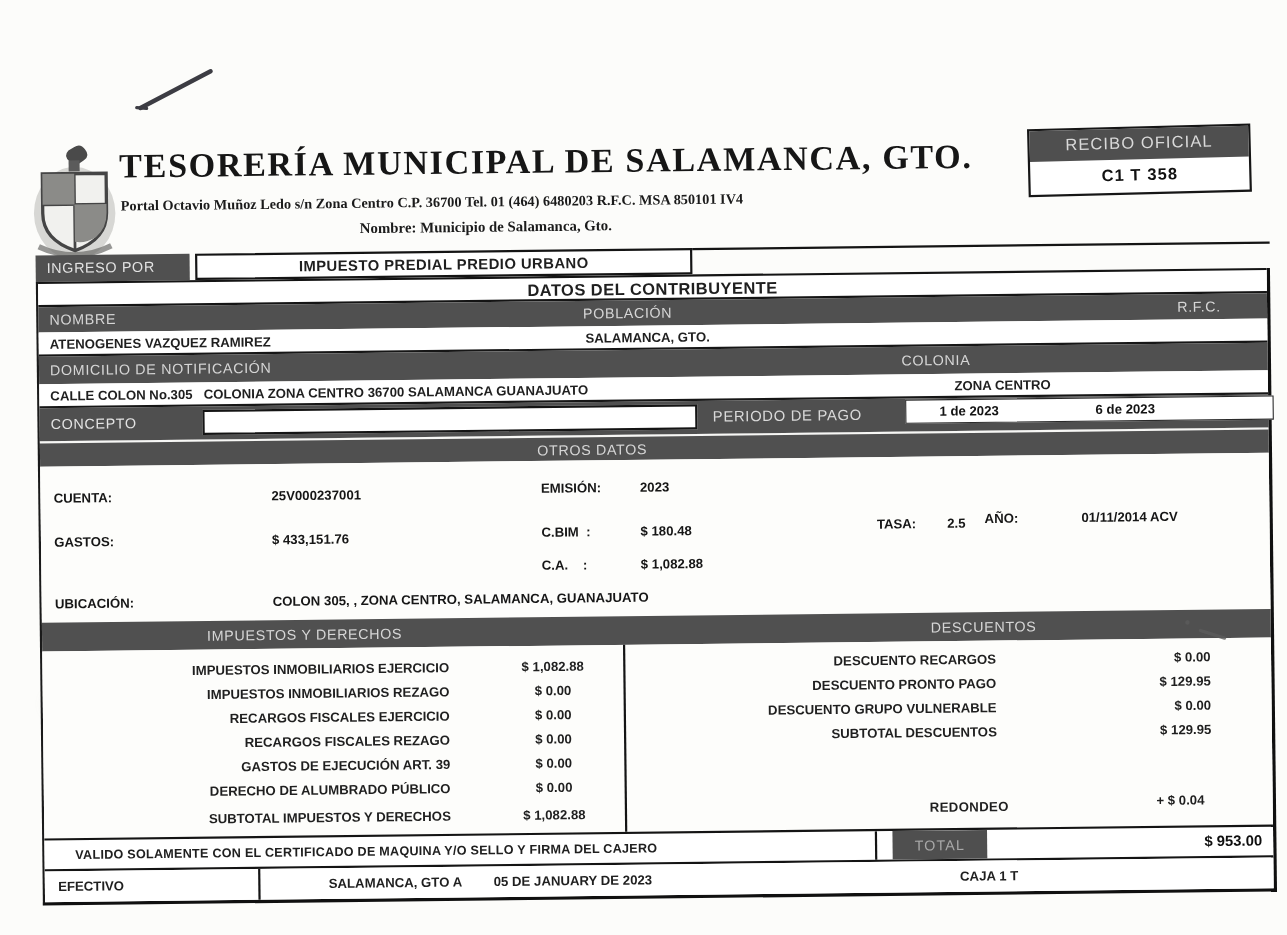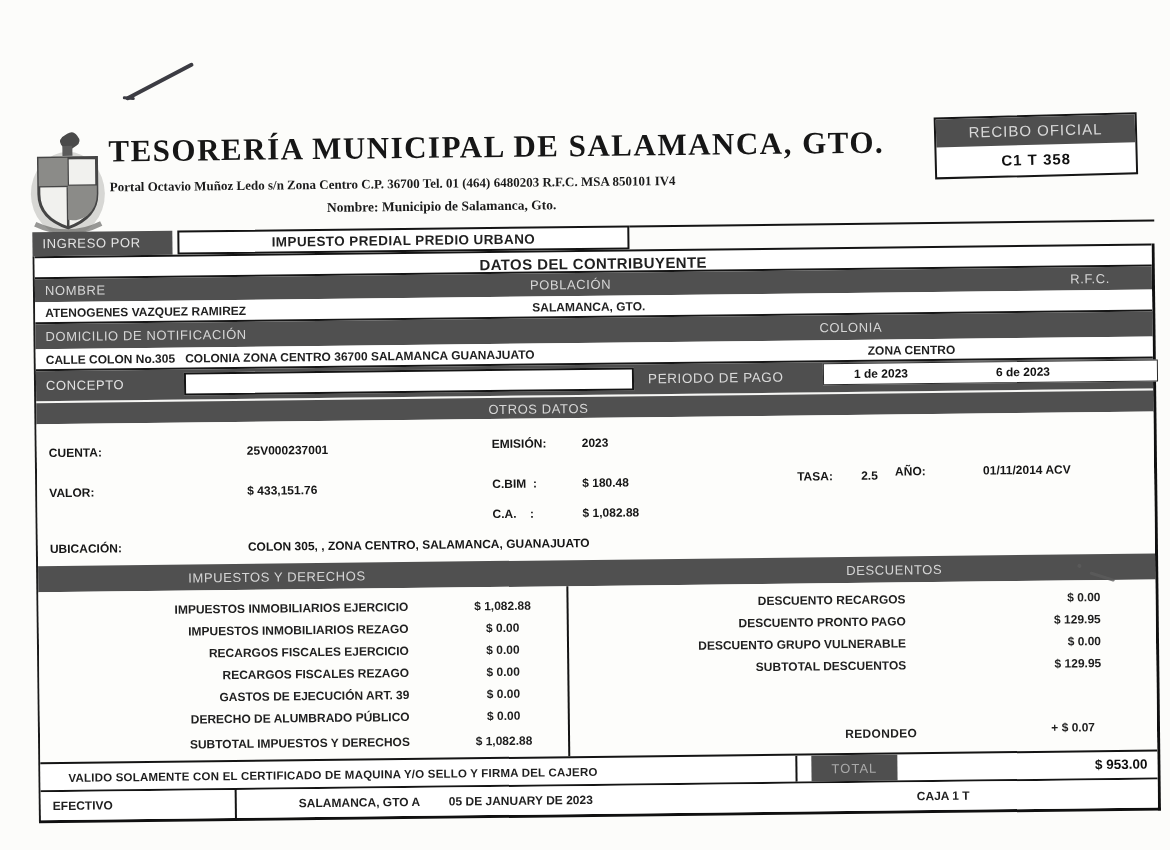--- a/index.html
+++ b/index.html
@@ -77,21 +77,21 @@
   .redondeo .tv { position:absolute; right:62px; top:-4px; }
 
   .rowL { display:flex; height:28px; border-bottom:2px solid #141414; background:#fff; }
   .valido-cell { width:757px; border-right:2px solid #141414; padding:8px 0 0 28px; font-size:11.5px; letter-spacing:.2px; }
   .total-cell { width:86px; margin-left:14px; background:#4f4f4f; color:#a9a9a9; font-weight:normal;
     text-align:center; font-size:13px; letter-spacing:1px; padding-top:6px; }
   .total-val { flex:1; text-align:right; padding:5px 10px 0 0; font-size:13.5px; color:#0e0e0e; }
   .rowM { position:relative; height:28px; background:#fff; }
   .rowM .cell1 { position:absolute; left:0; top:0; width:196px; height:100%; border-right:2px solid #141414; }
   .rowM span { position:absolute; top:7px; font-size:12px; }
-  .efectivo { left:12px; } .lugar { left:258px; } .fecha { left:408px; } .caja { left:832px;margin-left:44px; }
+  .efectivo { left:12px; } .lugar { left:258px; } .fecha { left:408px; } .caja { left:832px; }
 
   .desc-tick { position:absolute; left:1088px; top:581px; width:26px; height:3px; background:#5c5c5c;
     transform:rotate(18deg); border-radius:2px; opacity:.8; }
   .desc-tick::before { content:""; position:absolute; left:-14px; top:-4px; width:4px; height:4px; background:#5c5c5c; border-radius:50%; }
 </style>
 </head>
 <body>
 
 <div class="page">
   <div class="smudge" style="left:40px;top:620px;width:90px;height:40px;"></div>
@@ -168,21 +168,21 @@
 
         <div class="bar rowH">
           <span style="left:452px">OTROS DATOS</span>
         </div>
 
         <div class="rowI">
           <span style="left:12px;top:22px">CUENTA:</span>
           <span style="left:210px;top:22px">25V000237001</span>
           <span style="left:455px;top:18px">EMISIÓN:</span>
           <span style="left:545px;top:18px">2023</span>
-          <span style="left:12px;top:62px">VALOR:</span>
+          <span style="left:12px;top:62px">GASTOS:</span>
           <span style="left:210px;top:62px">$ 433,151.76</span>
           <span style="left:455px;top:58px">C.BIM  :</span>
           <span style="left:545px;top:58px">$ 180.48</span>
           <span style="left:760px;top:54px">TASA:</span>
           <span style="left:824px;top:54px">2.5</span>
           <span style="left:858px;top:50px">AÑO:</span>
           <span style="left:946px;top:50px">01/11/2014 ACV</span>
           <span style="left:455px;top:88px">C.A.    :</span>
           <span style="left:545px;top:88px">$ 1,082.88</span>
           <span style="left:12px;top:118px">UBICACIÓN:</span>
@@ -237,21 +237,21 @@
             <div class="trow">
                 <span class="tl">DESCUENTO GRUPO VULNERABLE</span>
                 <span class="tv">$ 0.00</span>
               </div>
             <div class="trow">
                 <span class="tl">SUBTOTAL DESCUENTOS</span>
                 <span class="tv">$ 129.95</span>
               </div>
             <div class="redondeo">
               <span class="tl">REDONDEO</span>
-              <span class="tv">+ $ 0.07</span>
+              <span class="tv">+ $ 0.04</span>
             </div>
           </div>
         </div>
 
         <div class="rowL">
           <div class="valido-cell">VALIDO SOLAMENTE CON EL CERTIFICADO DE MAQUINA Y/O SELLO Y FIRMA DEL CAJERO</div>
           <div class="total-cell">TOTAL</div>
           <div class="total-val">$ 953.00</div>
         </div>
 

